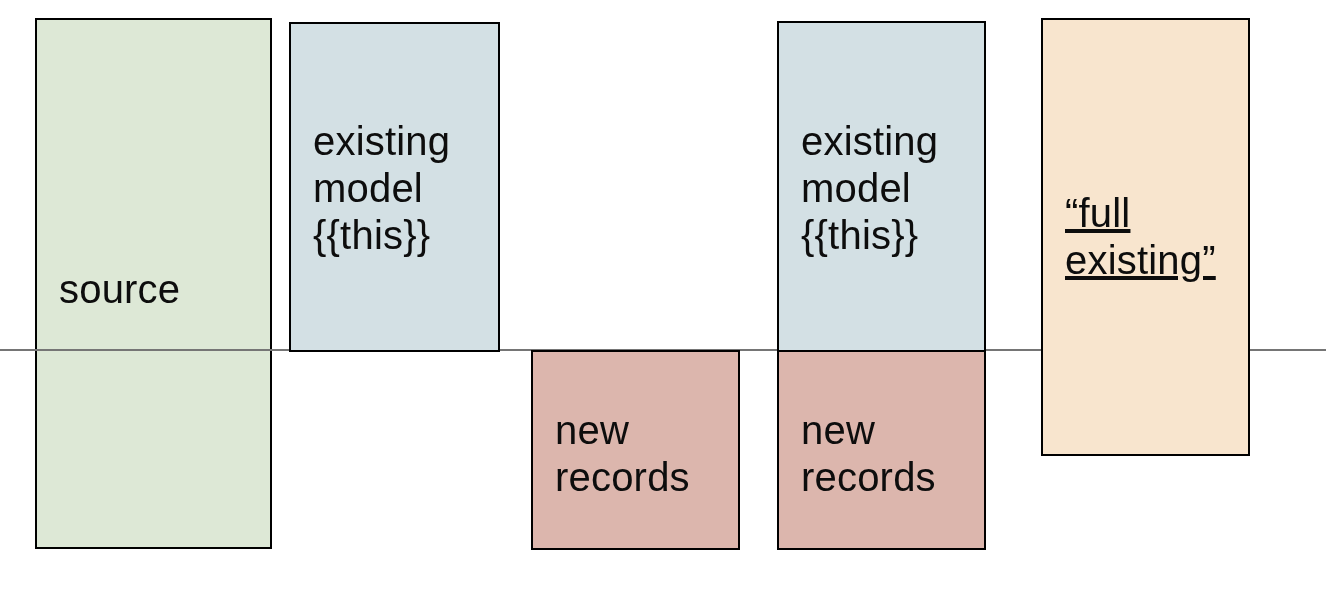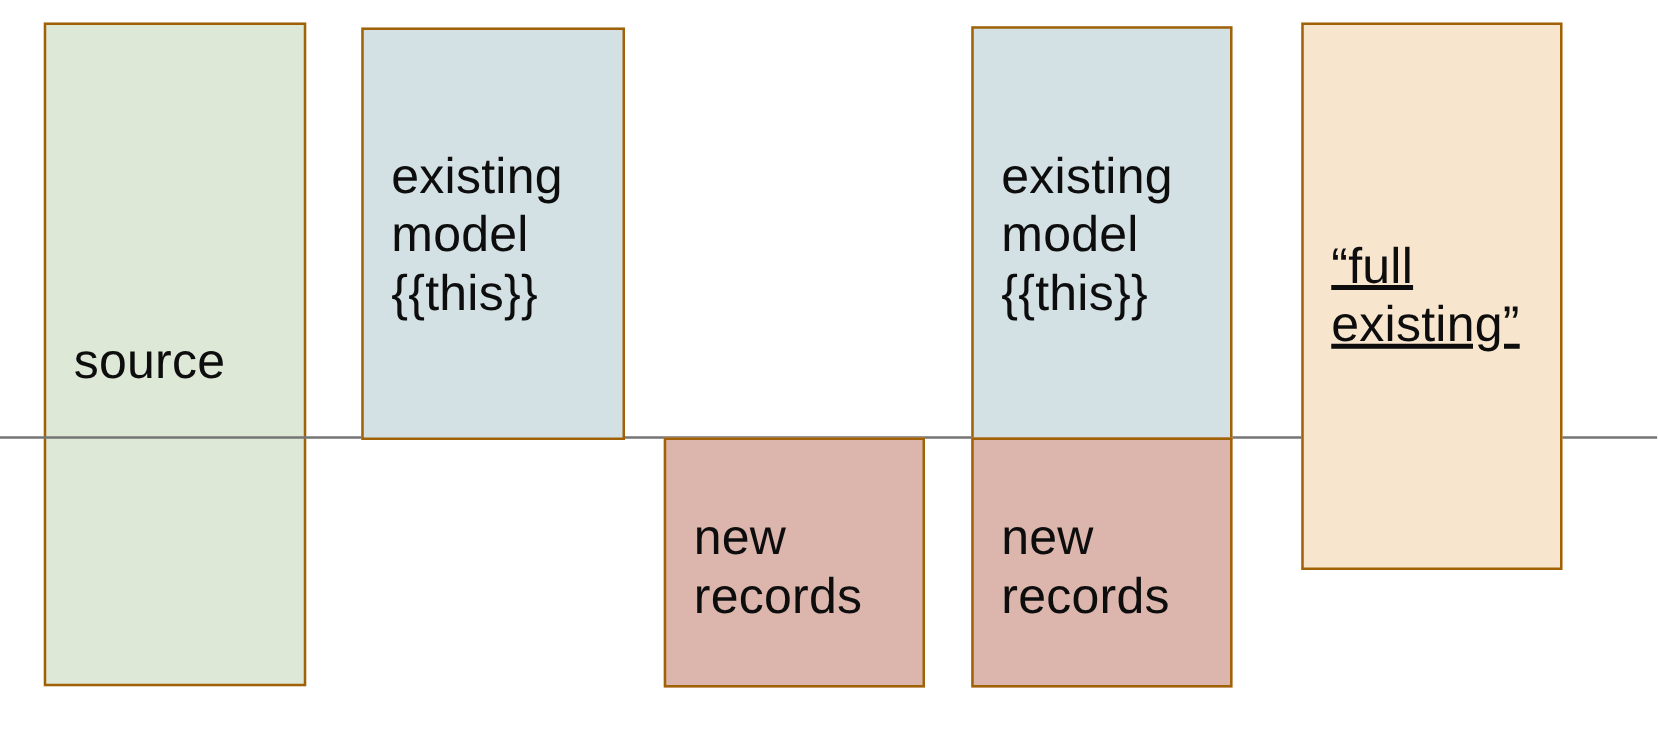--- a/index.html
+++ b/index.html
@@ -21,36 +21,36 @@
     left: 0;
     top: 349px;
     width: 1326px;
     height: 2px;
     background: #757575;
     z-index: 2;
   }
   .box {
     position: absolute;
     box-sizing: border-box;
-    border: 2px solid #a16207;
+    border: 2px solid #000000;
     display: flex;
     flex-direction: column;
     justify-content: center;
     align-items: flex-start;
     padding-left: 22px;
     z-index: 3;
   }
   .box .label {
     font-size: 40px;
     line-height: 47px;
     letter-spacing: 0.2px;
   }
   .box .label span { display: block; }
 
-  .box-source         { left: 35px;   top: 18px;  width: 210px; height: 531px; z-index: 1; padding-top: 12px; }
+  .box-source         { left: 35px;   top: 18px;  width: 237px; height: 531px; z-index: 1; padding-top: 12px; }
   .box-existing-left  { left: 289px;  top: 22px;  width: 211px; height: 330px; padding-top: 3px; }
   .box-new-left       { left: 531px;  top: 350px; width: 209px; height: 200px; padding-top: 8px; }
   .box-existing-right { left: 777px;  top: 21px;  width: 209px; height: 331px; padding-top: 3px; }
   .box-new-right      { left: 777px;  top: 350px; width: 209px; height: 200px; padding-top: 8px; }
   .box-full-refresh   { left: 1041px; top: 18px;  width: 209px; height: 438px; text-decoration: underline; }
 </style>
 </head>
 <body>
 
 <div class="canvas">

